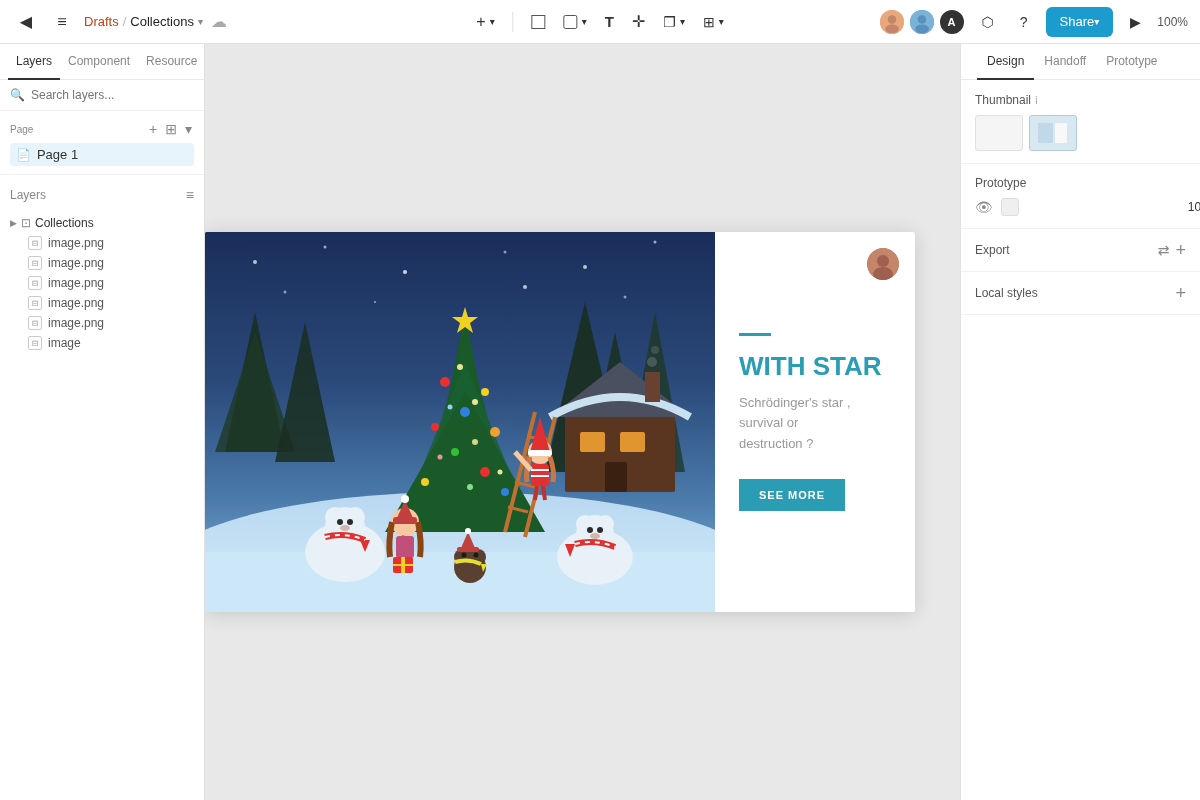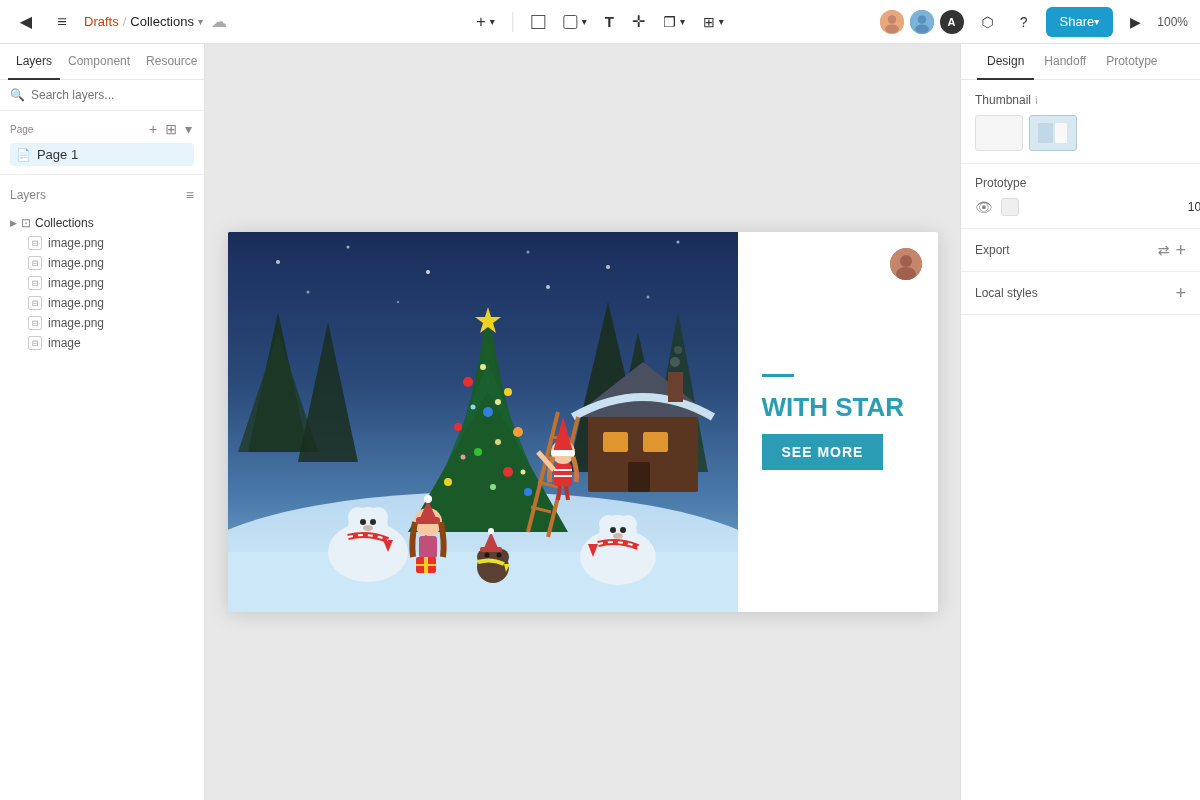--- a/index.html
+++ b/index.html
@@ -156,21 +156,21 @@
     .img-icon {
       width: 14px; height: 14px;
       border: 1px solid #ccc; border-radius: 2px;
       display: inline-flex; align-items: center; justify-content: center;
       font-size: 8px; color: #999;
     }
 
     
     .canvas-area {
       flex: 1; background: #e8e8e8;
-      display: flex; align-items: center; justify-content: center;
+      display: flex; align-items: center; 
       overflow: hidden; position: relative;
     }
     .design-card {
       display: flex;
       width: 710px; height: 380px;
       background: white;
       border-radius: 2px;
       overflow: hidden;
       box-shadow: 0 2px 20px rgba(0,0,0,0.15);
     }
@@ -200,21 +200,21 @@
       color: #2a9db5; margin-bottom: 12px;
       line-height: 1.1;
     }
     .card-desc {
       font-size: 13px; color: #999;
       line-height: 1.6; margin-bottom: 24px;
     }
     .see-more-btn {
       display: inline-block;
       background: #2a9db5; color: white;
-      padding: 10px 20px; font-size: 14px;
+      padding: 10px 20px; font-size: 11px;
       font-weight: 600; letter-spacing: 1px;
       border: none; cursor: pointer;
       width: fit-content;
     }
 
     
     .scene-svg { position: absolute; top: 0; left: 0; width: 100%; height: 100%; }
 
     
     .right-sidebar {
@@ -620,20 +620,25 @@
       <div class="card-content">
         <div class="avatar-top-right">
           <svg width="32" height="32" viewBox="0 0 32 32">
             <circle cx="16" cy="16" r="16" fill="#c4856a"></circle>
             <circle cx="16" cy="13" r="6" fill="#a06050"></circle>
             <ellipse cx="16" cy="26" rx="10" ry="7" fill="#a06050"></ellipse>
           </svg>
         </div>
         <div class="accent-line"></div>
         <div class="card-title">WITH STAR</div>
+        <div class="card-desc">
+          <span>Schrödinger's star ,</span><br>
+          <span>survival or</span><br>
+          <span>destruction ?</span>
+        </div>
         <button class="see-more-btn">SEE MORE</button>
       </div>
     </div>
   </div>
 
   <div class="right-sidebar">
 
     <div class="right-tabs">
       <div class="right-tab active">Design</div>
       <div class="right-tab">Handoff</div>

